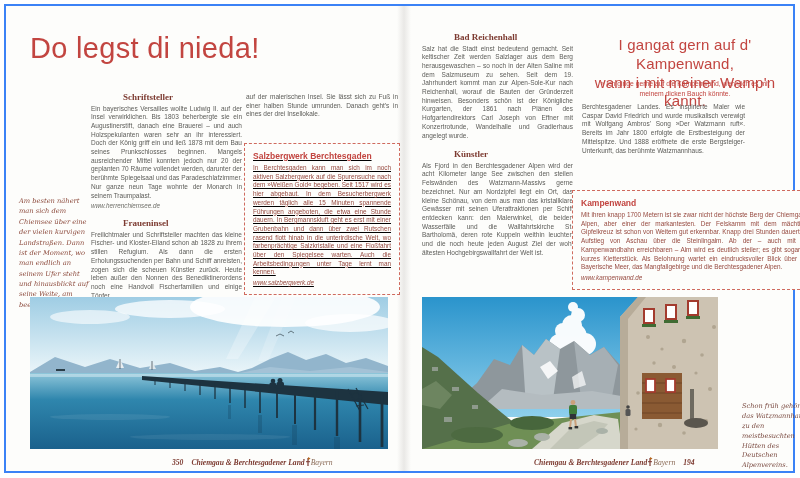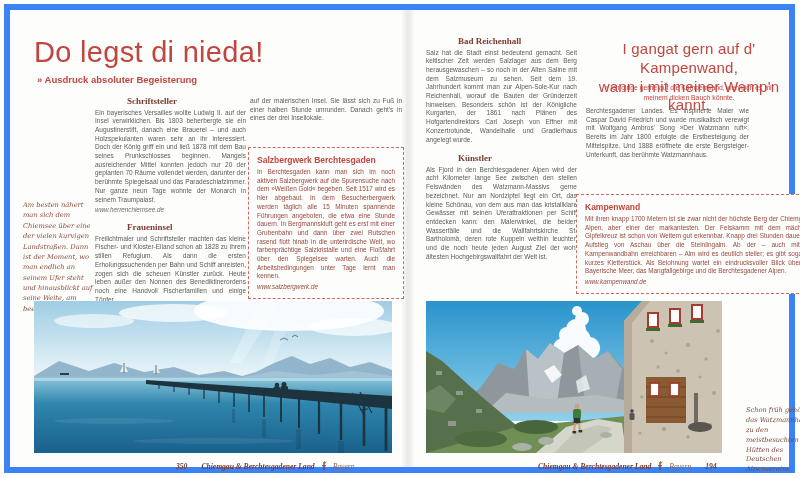--- a/index.html
+++ b/index.html
@@ -1,18 +1,18 @@
 <!DOCTYPE html>
 <html><head>
 <meta charset="utf-8">
 <style>
   html,body{margin:0;padding:0;background:#e9e9e9;}
   .stage{position:relative;width:800px;height:478px;background:#ffffff;overflow:hidden;
          font-family:"Liberation Sans",sans-serif;}
-  .frame{position:absolute;left:4px;top:4px;right:5px;bottom:5px;border:6px solid #3b82f6;
+  .frame{position:absolute;left:4px;top:4px;right:5px;bottom:5px;border:2px solid #3b82f6;
          background:#fdfdfb;}
   .gutter{position:absolute;left:391px;top:0;width:14px;height:100%;
           background:linear-gradient(90deg,rgba(0,0,0,0) 0%,rgba(60,50,45,0.10) 50%,rgba(0,0,0,0) 100%);}
   
   .page-title{position:absolute;left:24px;top:26px;font-size:29px;letter-spacing:.3px;
               color:#c24540;font-weight:normal;}
   .page-subtitle{position:absolute;left:27px;top:64px;font-size:9.5px;font-weight:bold;color:#c24540;}
   .col{position:absolute;}
   .body-text{font-size:6.5px;line-height:1.34;color:#5b5b57;text-align:justify;}
   .section-heading{font-family:"Liberation Serif",serif;font-weight:bold;font-size:9px;
@@ -27,55 +27,54 @@
   .box-body{font-size:6.4px;line-height:1.36;color:#96493f;text-align:justify;}
   .box-link{font-size:6.3px;font-style:italic;color:#96493f;margin-top:2px;}
   .quote{position:absolute;left:566px;top:30px;width:226px;text-align:center;color:#c24540;
          font-size:15px;line-height:1.25;letter-spacing:.2px;}
   .quote-trans{position:absolute;left:584px;top:73px;width:190px;text-align:center;color:#c24540;
                font-size:6.8px;line-height:1.4;}
   .photo{position:absolute;overflow:hidden;}
   .photo svg{display:block;width:100%;height:100%;}
   .photo-caption{position:absolute;left:716px;top:396px;width:74px;font-family:"DejaVu Serif",serif;
                  font-style:italic;font-size:6.6px;line-height:1.5;color:#7a4a40;margin-left:20px;}
-  .footer{position:absolute;top:451px;display:flex;align-items:center;gap:6px;
+  .footer{position:absolute;top:451px;display:flex;align-items:center;
           font-family:"Liberation Serif",serif;font-style:italic;font-weight:bold;
           font-size:7.6px;color:#7c3a30;white-space:nowrap;}
   .footer .pagenum{font-weight:bold;margin:0 8px;}
   .footer .region{font-weight:normal;color:#8a6a56;}
   .emblem{width:6px;height:10px;flex:0 0 auto;}
 </style>
 </head>
 <body>
 
 <div class="stage">
   <div class="frame">
     <div class="gutter"></div>
 
     <div class="page-title">Do legst di nieda!</div>
-    <div class="page-subtitle">» Ausdruck absoluter Begeisterung</div>
 
     <div class="margin-note">Am besten nähert man sich dem Chiemsee über eine der vielen kurvigen Landstraßen. Dann ist der Moment, wo man endlich an seinem Ufer steht und hinausblickt auf seine Weite, am beeindruckendsten.</div>
 
     <div class="col" style="left:85px;top:86px;width:151px;">
       <div class="section">
         <div class="section-heading">Schriftsteller</div>
         <div class="body-text">Ein bayerisches Versailles wollte Ludwig II. auf der Insel verwirklichen. Bis 1803 beherbergte sie ein Augustinerstift, danach eine Brauerei – und auch Holzspekulanten waren sehr an ihr interessiert. Doch der König griff ein und ließ 1878 mit dem Bau seines Prunkschlosses beginnen. Mangels ausreichender Mittel konnten jedoch nur 20 der geplanten 70 Räume vollendet werden, darunter der berühmte Spiegelsaal und das Paradeschlafzimmer. Nur ganze neun Tage wohnte der Monarch in seinem Traumpalast.</div>
         <div class="link-line">www.herrenchiemsee.de</div>
       </div>
       <div class="section">
         <div class="section-heading">Fraueninsel</div>
         <div class="body-text">Freilichtmaler und Schriftsteller machten das kleine Fischer- und Kloster-Eiland schon ab 1828 zu ihrem stillen Refugium. Als dann die ersten Erholungssuchenden per Bahn und Schiff anreisten, zogen sich die scheuen Künstler zurück. Heute leben außer den Nonnen des Benediktinerordens noch eine Handvoll Fischerfamilien und einige Töpfer</div>
       </div>
     </div>
 
     <div class="col" style="left:240px;top:87px;width:152px;">
       <div class="body-text">auf der malerischen Insel. Sie lässt sich zu Fuß in einer halben Stunde umrunden. Danach geht's in eines der drei Insellokale.</div>
     </div>
-    <div class="dashed-box" style="left:238px;top:137px;width:156px;">
+    <div class="dashed-box" style="left:238px;top:137px;width:156px;text-decoration:underline;">
       <div class="box-heading">Salzbergwerk Berchtesgaden</div>
       <div class="box-body">In Berchtesgaden kann man sich im noch aktiven Salzbergwerk auf die Spurensuche nach dem »Weißen Gold« begeben. Seit 1517 wird es hier abgebaut. In dem Besucherbergwerk werden täglich alle 15 Minuten spannende Führungen angeboten, die etwa eine Stunde dauern. In Bergmannskluft geht es erst mit einer Grubenbahn und dann über zwei Rutschen rasend flott hinab in die unterirdische Welt, wo farbenprächtige Salzkristalle und eine Floßfahrt über den Spiegelsee warten. Auch die Arbeitsbedingungen unter Tage lernt man kennen.</div>
       <div class="box-link">www.salzbergwerk.de</div>
     </div>
 
     <div class="photo" style="left:24px;top:291px;width:358px;height:152px;">
       <svg viewBox="0 0 358 152" preserveAspectRatio="none">
         <defs>
           <linearGradient id="sky1" x1="0" y1="0" x2="0" y2="1">
             <stop offset="0" stop-color="#9fcde4"></stop>

